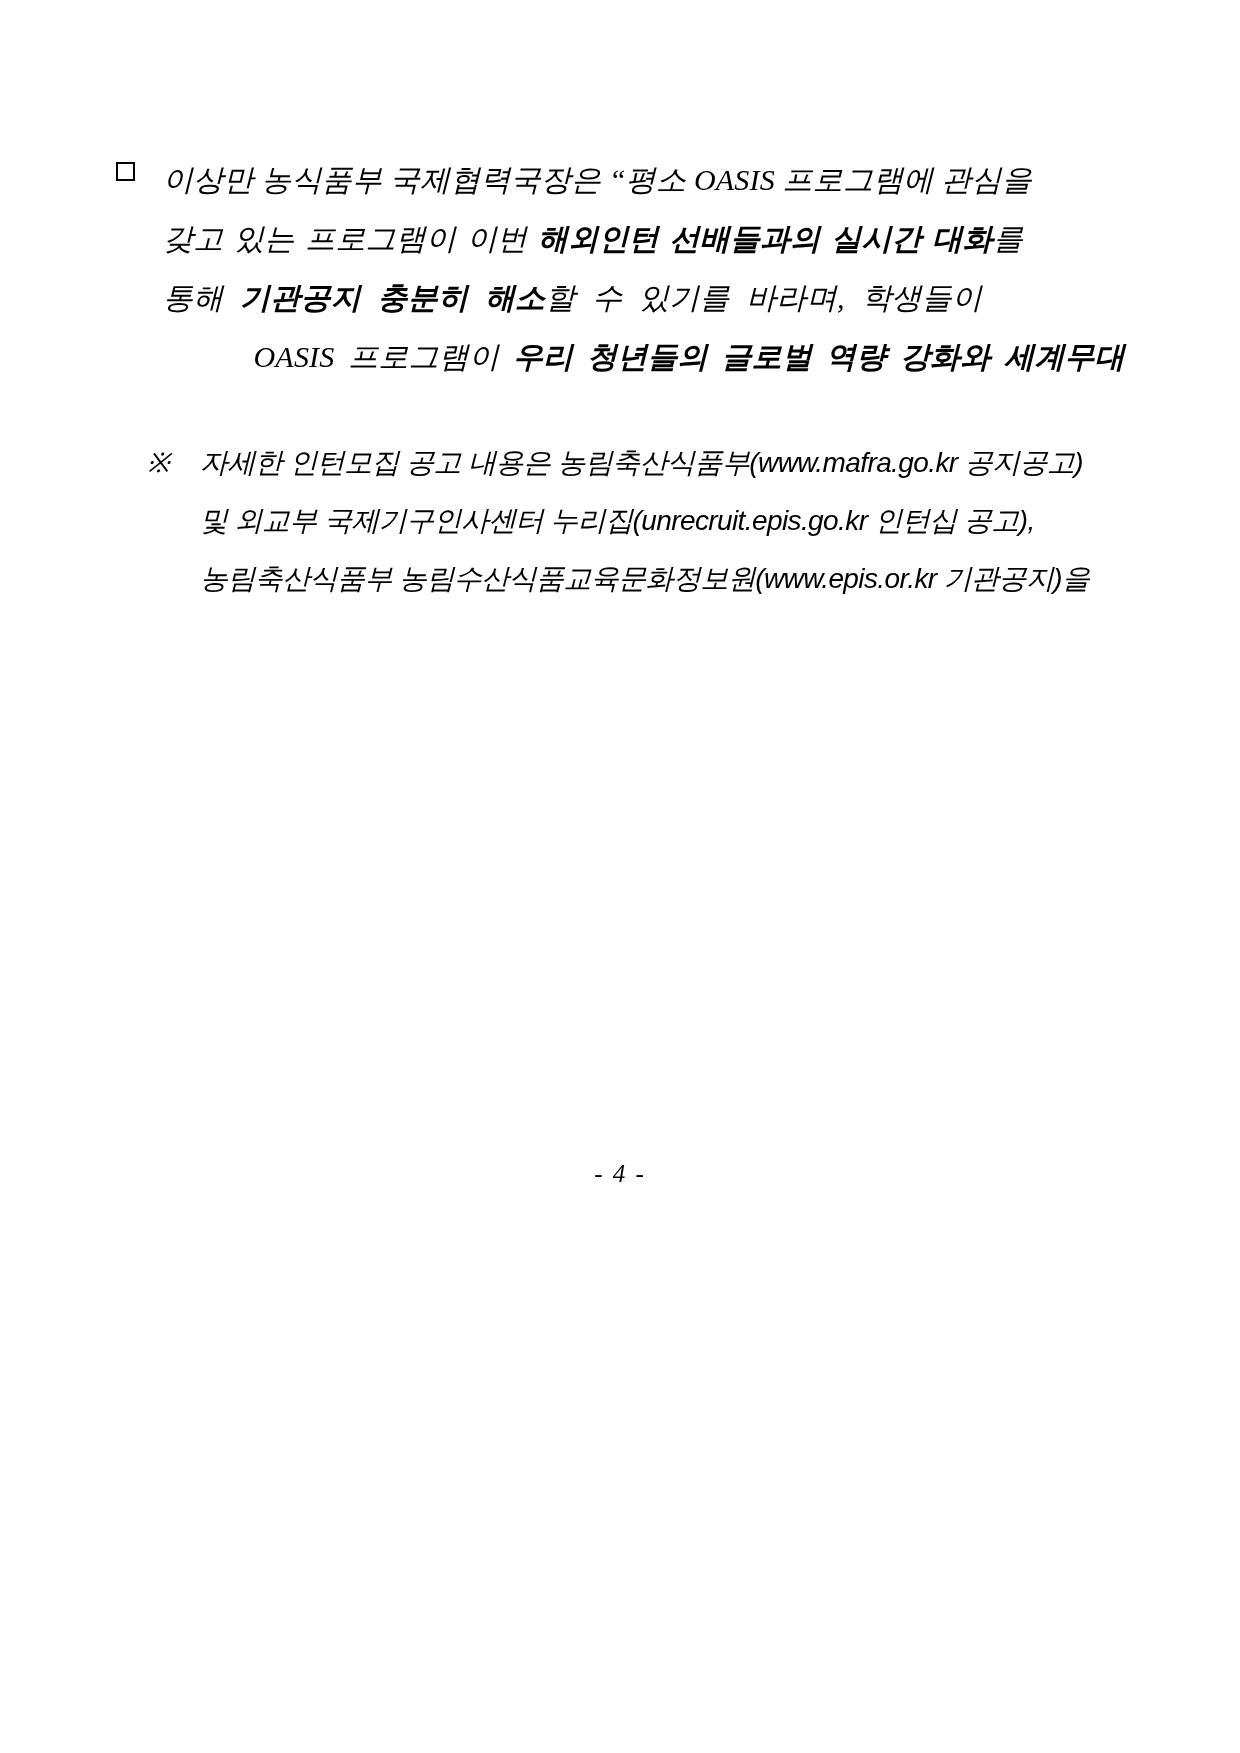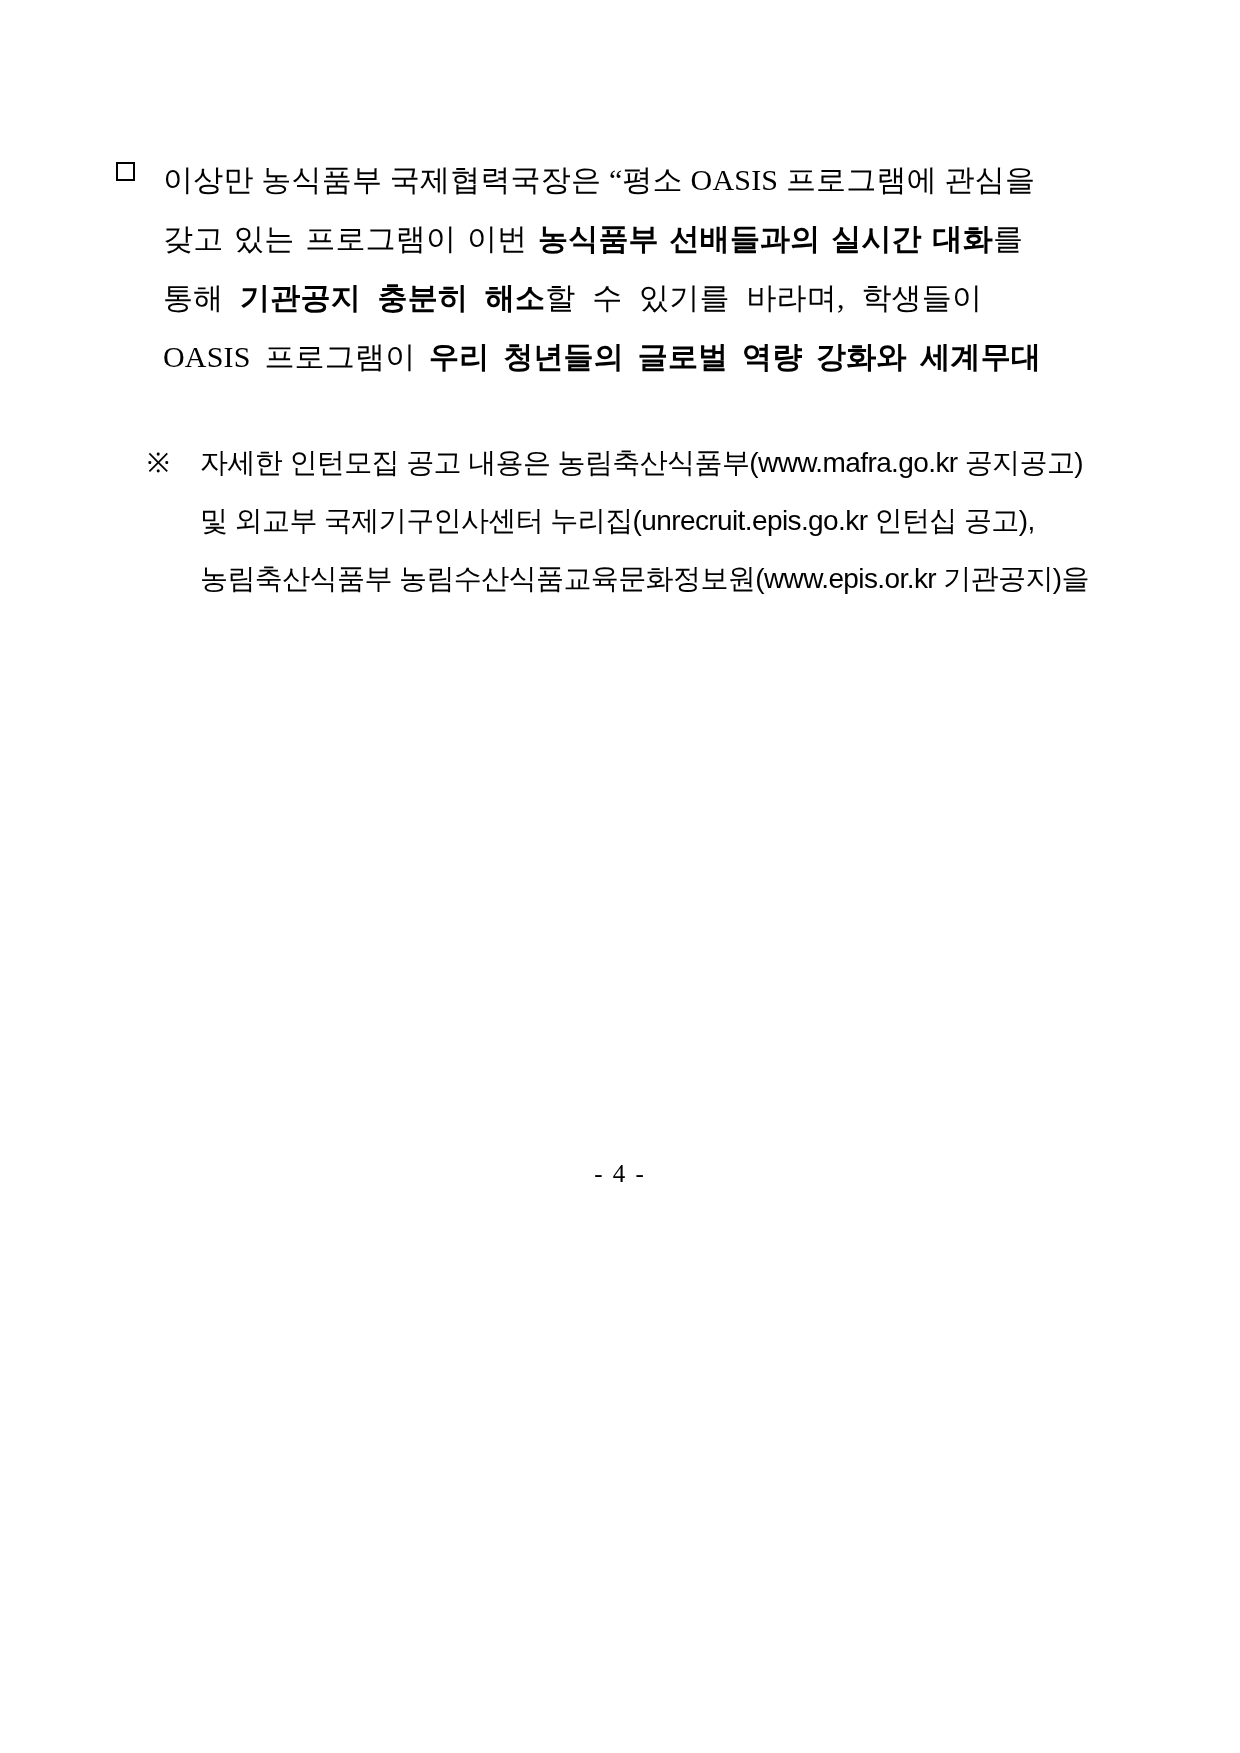--- a/index.html
+++ b/index.html
@@ -16,20 +16,21 @@
     overflow: hidden;
   }
   .page {
     position: absolute;
     left: 0;
     top: 0;
     width: 1240px;
     height: 1298px;
     box-sizing: border-box;
     padding: 150px 115px 0 115px;
+    font-style: italic;
   }
 
   
   .para-quote {
     position: relative;
     margin: 0 0 48px 0;
     padding-left: 48px;
   }
   .bullet-square {
     position: absolute;
@@ -43,21 +44,21 @@
   .para-quote .line {
     font-family: "Liberation Serif", serif;
     font-size: 30px;
     line-height: 59px;
     letter-spacing: 0.2px;
     white-space: nowrap;
   }
   .b {
     font-weight: bold;
   }
-  .sp1 { word-spacing: 6px; }
+  .sp1 { word-spacing: 6px; text-align: right; }
   .sp2 { word-spacing: 9px; }
   .sp4 { word-spacing: 3px; }
 
   
   .note {
     position: relative;
     margin: 0;
     padding-left: 85px;
   }
   .note-mark {
@@ -94,21 +95,21 @@
 <div class="page">
 
   <div class="para-quote">
     <span class="bullet-square"></span>
 
     <div class="line">
       <span>이상만 농식품부 국제협력국장은 “평소 OASIS 프로그램에 관심을</span>
     </div>
 
     <div class="line sp4">
-      <span>갖고 있는 프로그램이 이번 </span><span class="b">농식품부 선배들과의 실시간 대화</span><span>를</span>
+      <span>갖고 있는 프로그램이 이번 </span><span class="b">해외인턴 선배들과의 실시간 대화</span><span>를</span>
     </div>
 
     <div class="line sp2">
       <span>통해 </span><span class="b">기관공지 충분히 해소</span><span>할 수 있기를 바라며, 학생들이</span>
     </div>
 
     <div class="line sp1">
       <span>OASIS 프로그램이 </span><span class="b">우리 청년들의 글로벌 역량 강화와 세계무대</span>
     </div>
 

